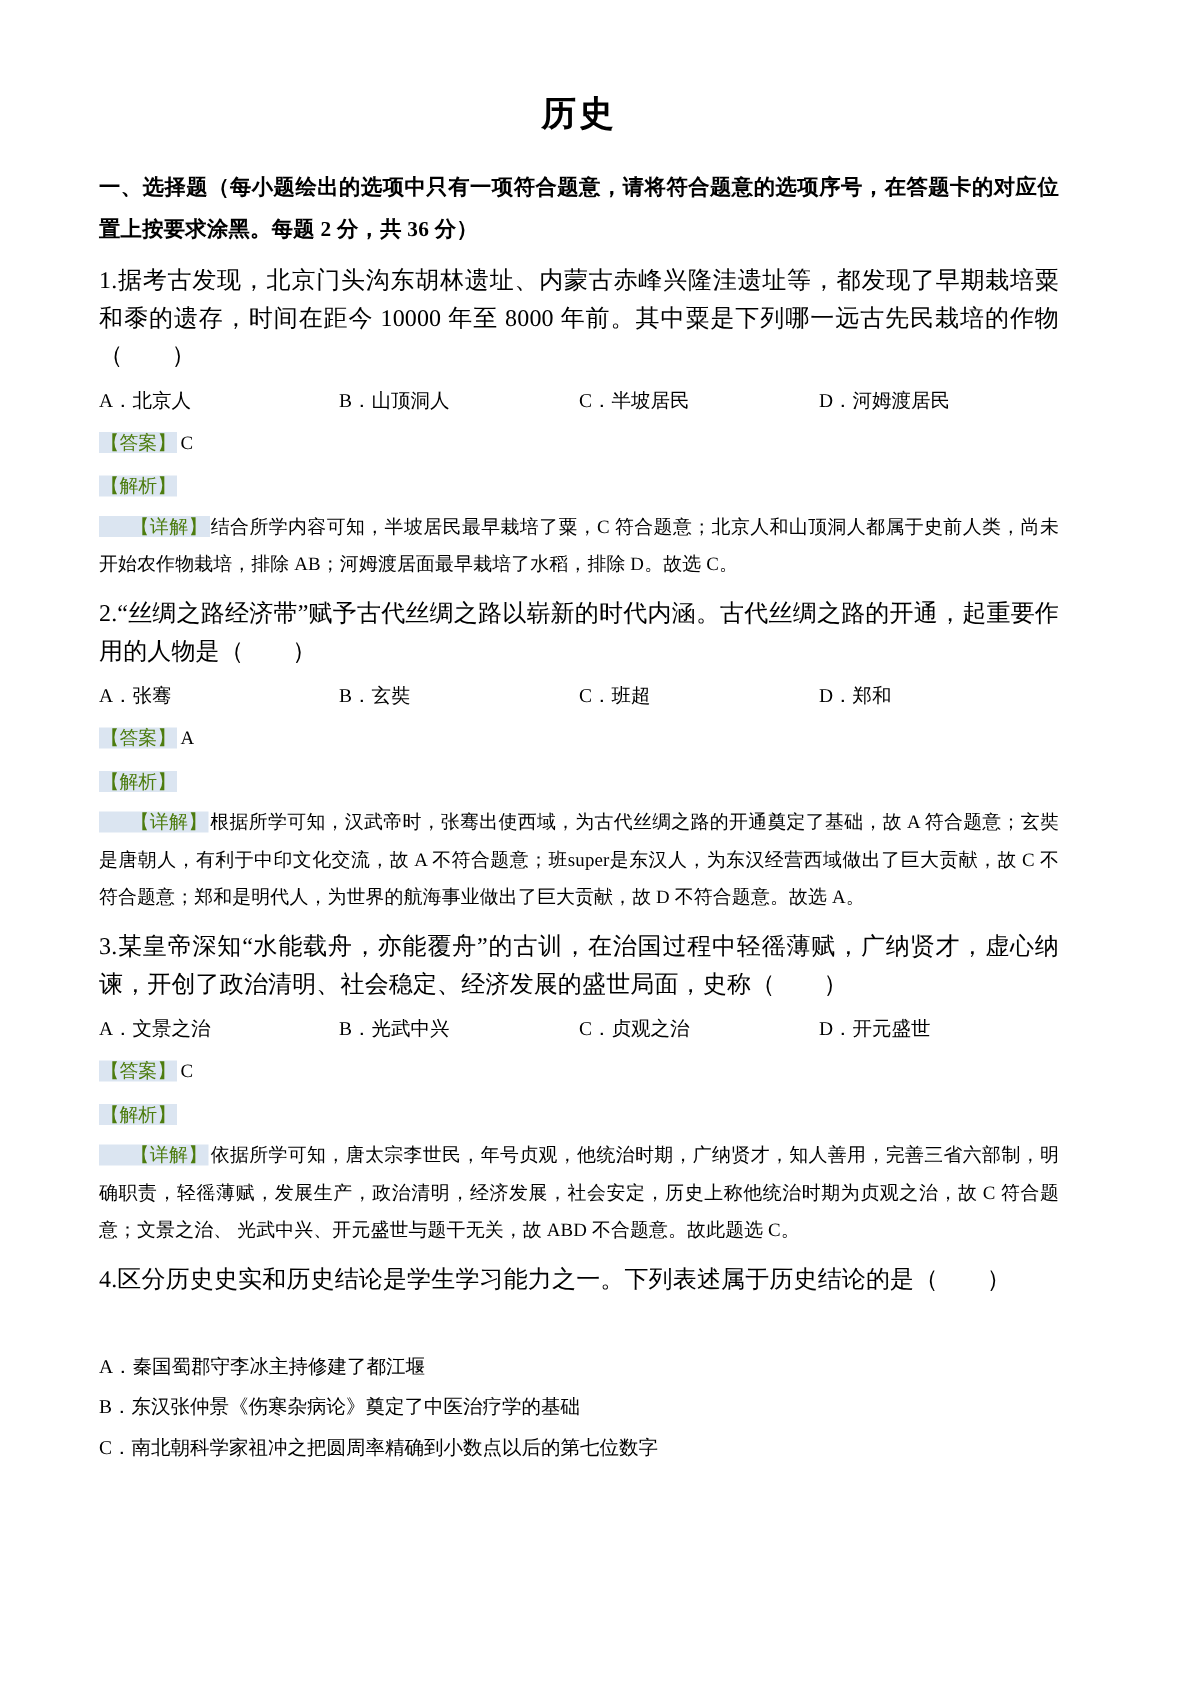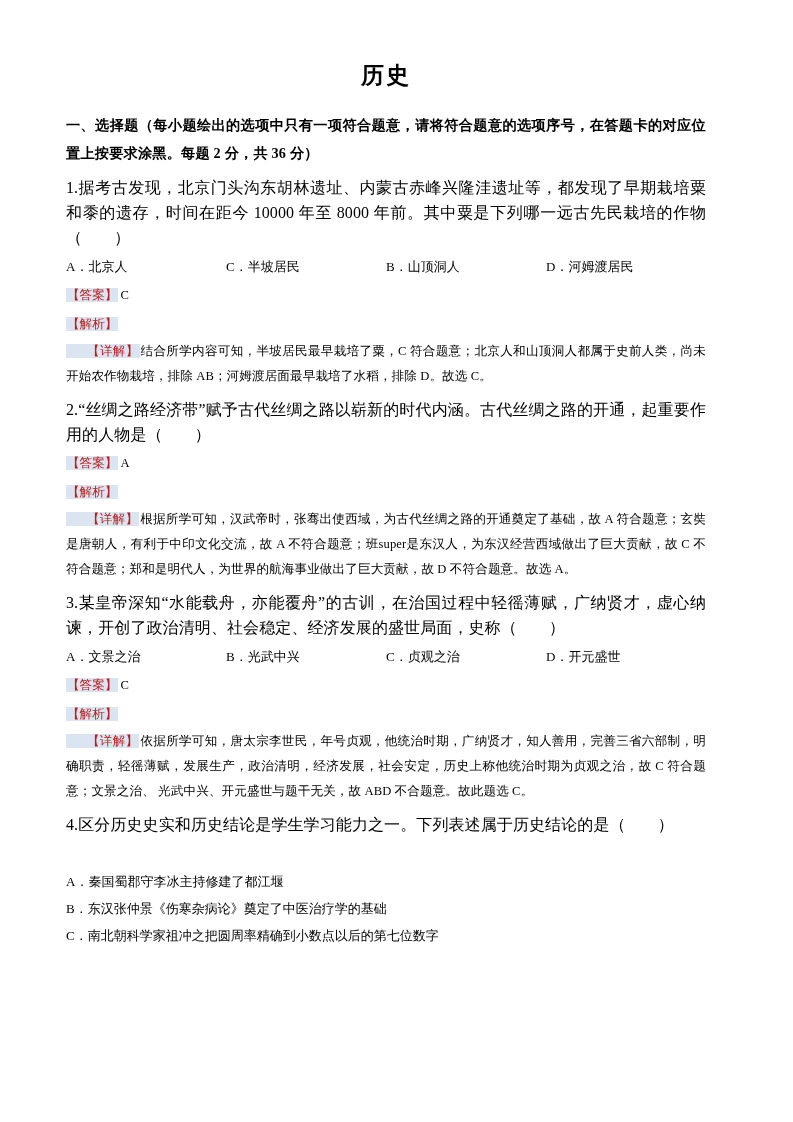--- a/index.html
+++ b/index.html
@@ -63,21 +63,21 @@
     display: block;
     width: 100%;
     margin-bottom: 2px;
   }
   .tag-line {
     font-size: 12.6px;
     line-height: 25px;
     margin-top: 4px;
   }
   .tag {
-    color: #b91c1c;
+    color: #4d7c0f;
     background: #dbe5f1;
     padding: 0 1px;
   }
   .tag-ans-val {
     color: #000;
     margin-left: 2px;
   }
   .detail {
     font-size: 12.6px;
     line-height: 25px;
@@ -96,31 +96,37 @@
 <div class="page">
 
   <div class="doc-title">历史</div>
 
   <div class="section-heading">一、选择题（每小题绘出的选项中只有一项符合题意，请将符合题意的选项序号，在答题卡的对应位置上按要求涂黑。每题 2 分，共 36 分）</div>
 
   <div>
     <div class="q-stem">1.据考古发现，北京门头沟东胡林遗址、内蒙古赤峰兴隆洼遗址等，都发现了早期栽培粟和黍的遗存，时间在距今 10000 年至 8000 年前。其中粟是下列哪一远古先民栽培的作物（　　）</div>
     <div class="options">
       <span class="opt">A．北京人</span>
+      <span class="opt">B．山顶洞人</span>
       <span class="opt">C．半坡居民</span>
-      <span class="opt">B．山顶洞人</span>
       <span class="opt">D．河姆渡居民</span>
     </div>
     <div class="tag-line"><span class="tag">【答案】</span><span class="tag-ans-val">C</span></div>
     <div class="tag-line"><span class="tag">【解析】</span></div>
     <div class="detail"><span class="tag">【详解】</span><span>结合所学内容可知，半坡居民最早栽培了粟，C 符合题意；北京人和山顶洞人都属于史前人类，尚未开始农作物栽培，排除 AB；河姆渡居面最早栽培了水稻，排除 D。故选 C。</span></div>
   </div>
 
   <div>
     <div class="q-stem">2.“丝绸之路经济带”赋予古代丝绸之路以崭新的时代内涵。古代丝绸之路的开通，起重要作用的人物是（　　）</div>
+    <div class="options">
+      <span class="opt">A．张骞</span>
+      <span class="opt">B．玄奘</span>
+      <span class="opt">C．班超</span>
+      <span class="opt">D．郑和</span>
+    </div>
     <div class="tag-line"><span class="tag">【答案】</span><span class="tag-ans-val">A</span></div>
     <div class="tag-line"><span class="tag">【解析】</span></div>
     <div class="detail"><span class="tag">【详解】</span><span>根据所学可知，汉武帝时，张骞出使西域，为古代丝绸之路的开通奠定了基础，故 A 符合题意；玄奘是唐朝人，有利于中印文化交流，故 A 不符合题意；班super是东汉人，为东汉经营西域做出了巨大贡献，故 C 不符合题意；郑和是明代人，为世界的航海事业做出了巨大贡献，故 D 不符合题意。故选 A。</span></div>
   </div>
 
   <div>
     <div class="q-stem">3.某皇帝深知“水能载舟，亦能覆舟”的古训，在治国过程中轻徭薄赋，广纳贤才，虚心纳谏，开创了政治清明、社会稳定、经济发展的盛世局面，史称（　　）</div>
     <div class="options">
       <span class="opt">A．文景之治</span>
       <span class="opt">B．光武中兴</span>

